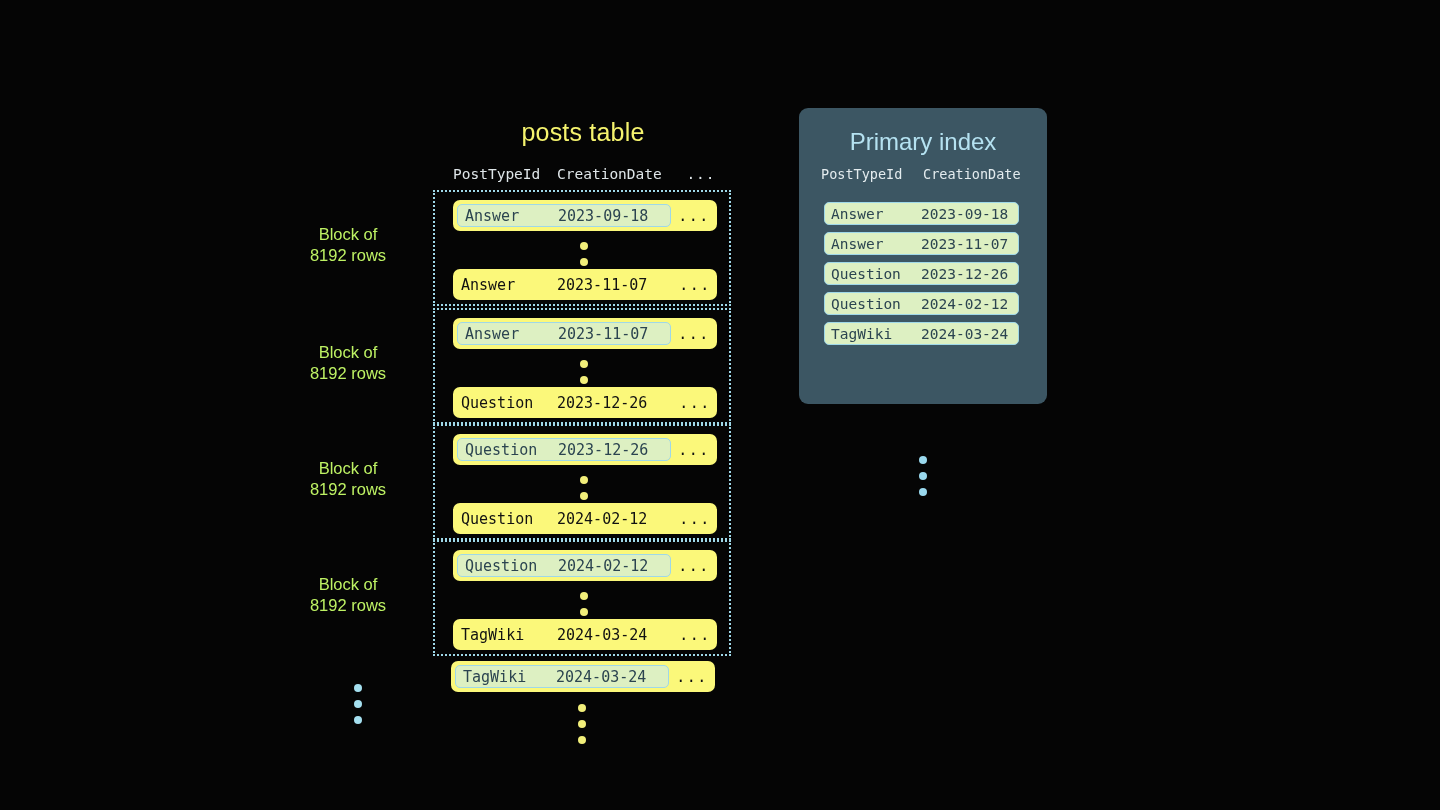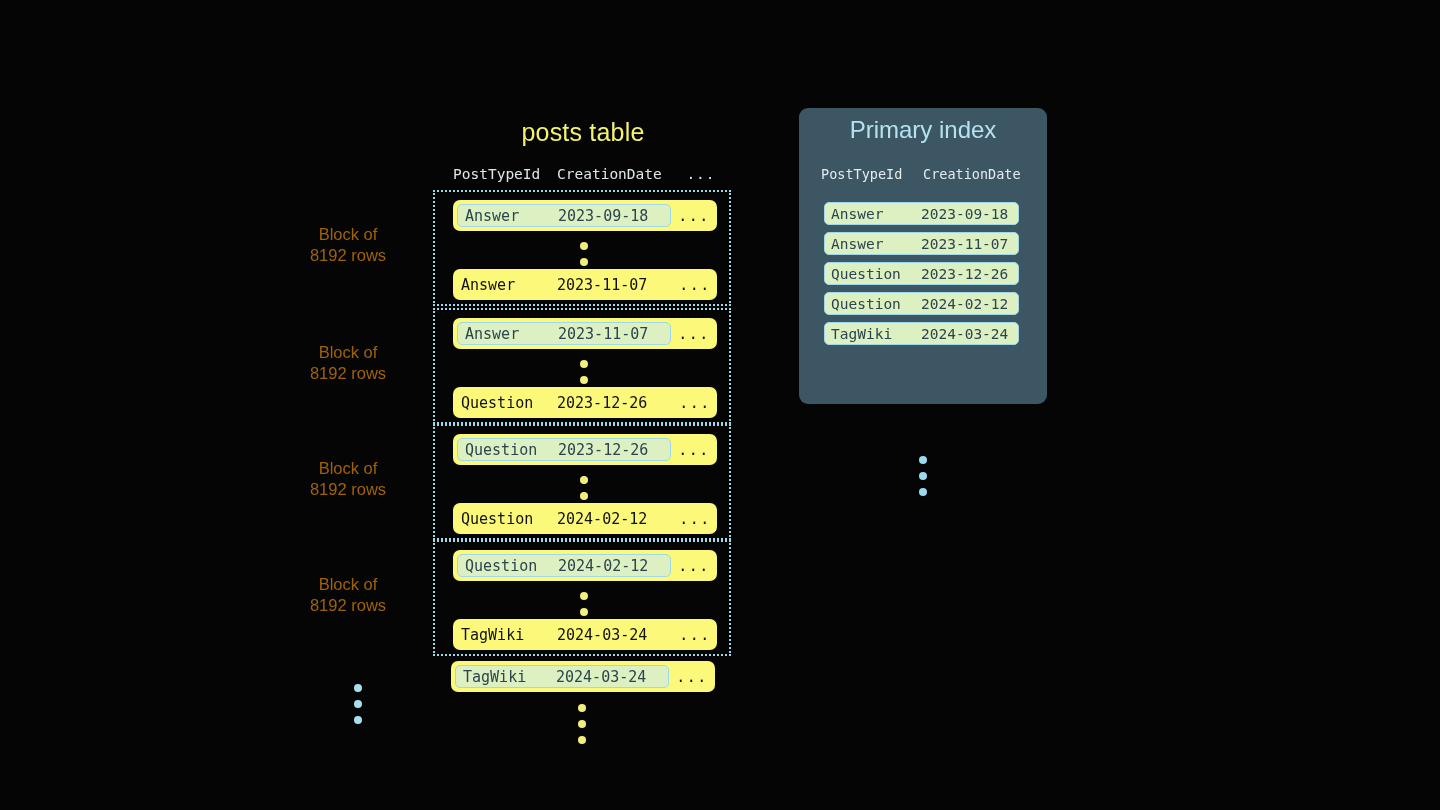--- a/index.html
+++ b/index.html
@@ -45,21 +45,21 @@
     left:0;
     width:298px;
     border:2px dotted #9fd8e8;
     box-sizing:border-box;
   }
   .block-label{
     position:absolute;
     right:306px;
     width:150px;
     text-align:center;
-    color:#a16207;
+    color:#bef264;
     font-size:16.5px;
     line-height:21px;
   }
 
   .row{
     position:absolute;
     left:18px;
     width:264px;
     height:31px;
     background:#fbf87a;
@@ -109,21 +109,21 @@
   
   #primary-index{
     position:absolute;
     left:799px; top:108px;
     width:248px; height:296px;
     background:#3c5663;
     border-radius:9px;
   }
   #index-title{
     position:absolute;
-    left:0;top:8px;width:248px;
+    left:0;top:20px;width:248px;
     text-align:center;
     color:#b5e2f1;
     font-size:24px;
   }
   #index-header{
     position:absolute;
     left:22px; top:58px;
     width:210px;
     display:flex;
     font-family:"DejaVu Sans Mono","Liberation Mono",monospace;

